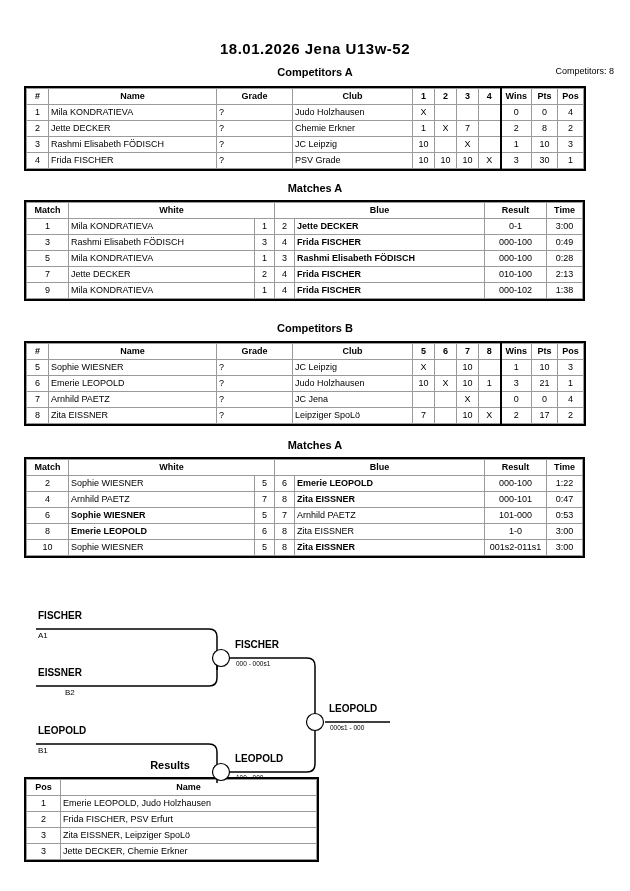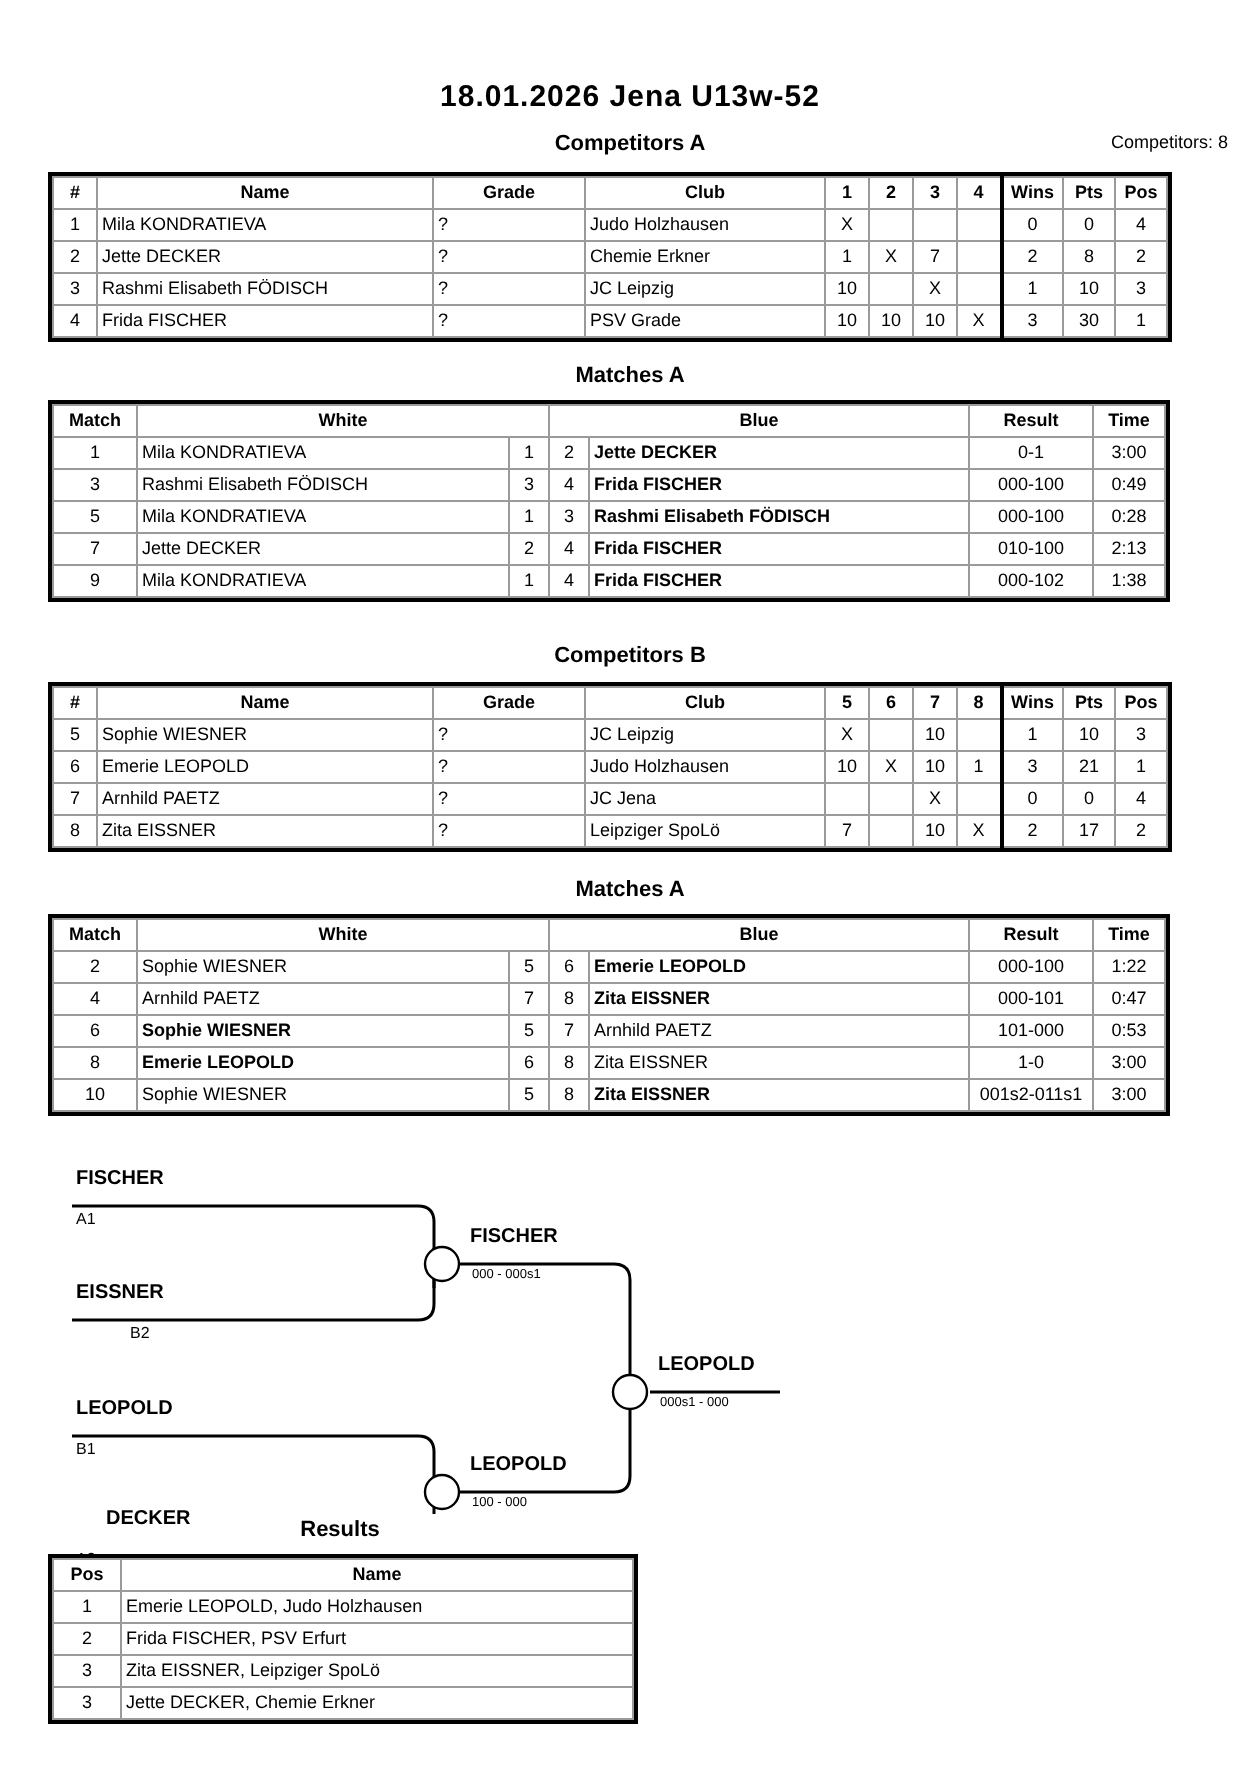--- a/index.html
+++ b/index.html
@@ -41,21 +41,21 @@
   .outer{border:2px solid #000;display:inline-block;background:#fff;}
   .c{text-align:center;}
   .l{text-align:left;padding-left:5px;}
   .b{font-weight:bold;}
   .thickleft{border-left:2px solid #000 !important;}
 
   
   .tbl-wrap{position:absolute;}
 
   
-  .bracket{position:absolute;left:0;top:572px;width:630px;height:185px;}
+  .bracket{position:absolute;left:0;top:598px;width:630px;height:185px;}
   .bracket svg{position:absolute;left:0;top:0;}
   .bk-label{position:absolute;font-size:10px;font-weight:bold;white-space:nowrap;}
   .bk-seed{position:absolute;font-size:8px;white-space:nowrap;}
   .bk-win{position:absolute;font-size:10px;font-weight:bold;white-space:nowrap;}
   .bk-score{position:absolute;font-size:6.5px;white-space:nowrap;}
   .bk-num{position:absolute;font-size:8px;text-align:center;width:16px;line-height:16px;}
 </style>
 </head>
 <body>
 

